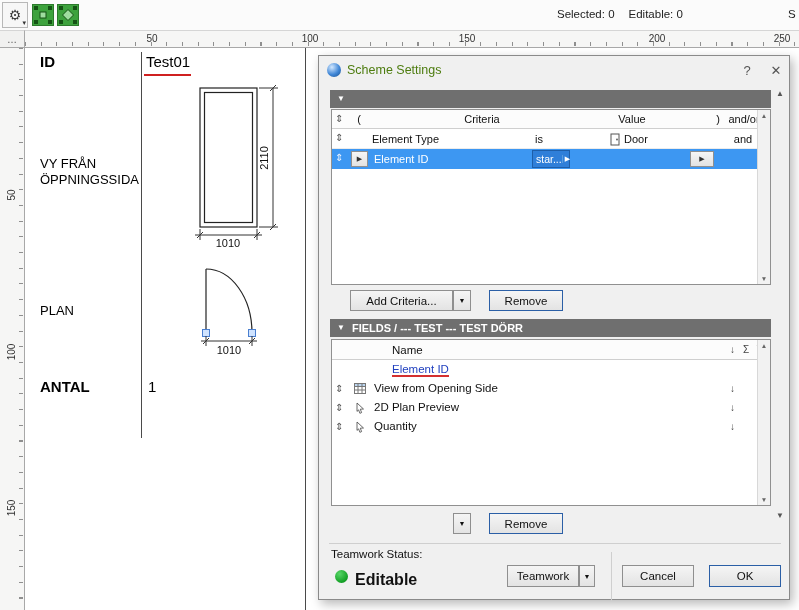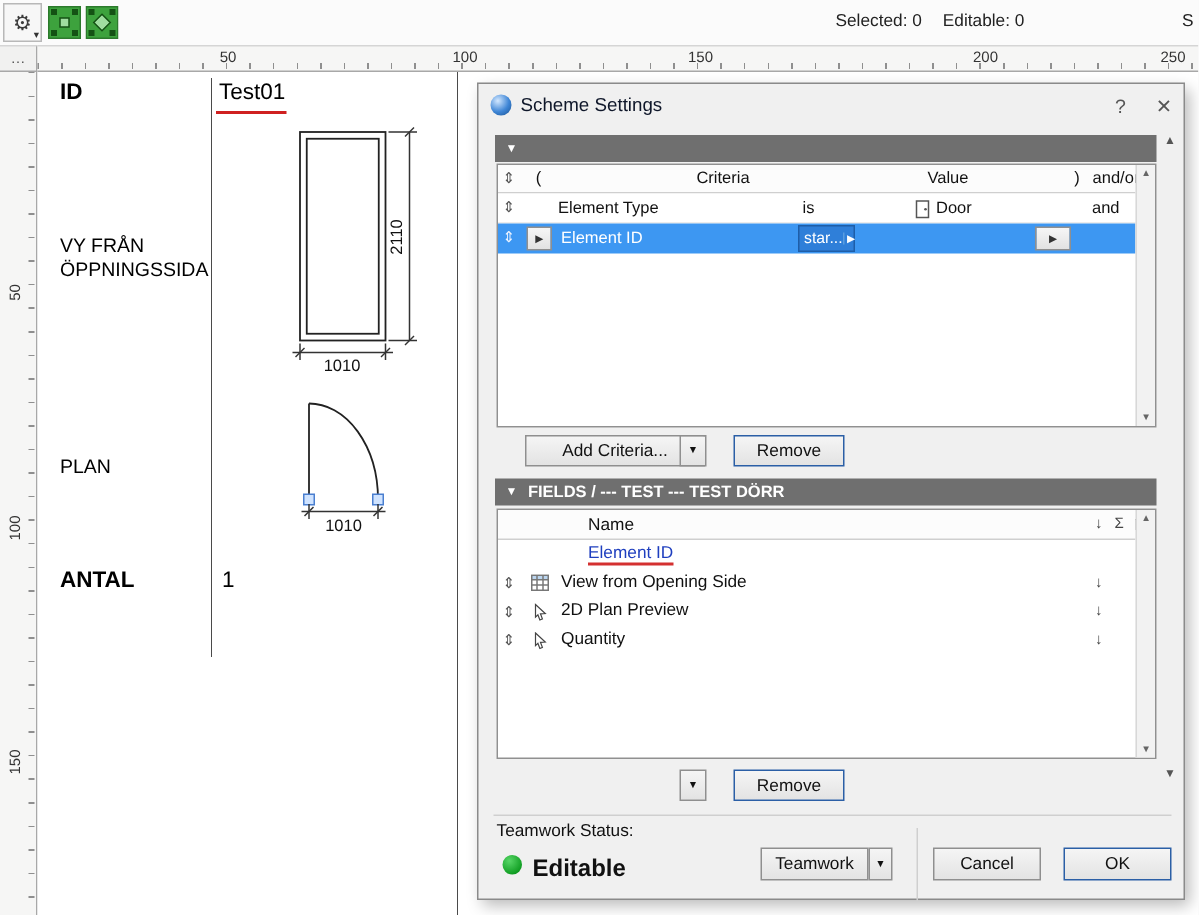--- a/index.html
+++ b/index.html
@@ -37,21 +37,21 @@
   .sched-label.big{font-size:15px}
   .sched-label.bold{font-weight:bold}
   .redline{position:absolute;height:2px;background:#cf2020}
 
   
   .dialog{position:absolute;left:318px;top:55px;width:472px;height:545px;background:#f0f0f0;
     border:1px solid #8a8a8a;box-shadow:3px 4px 10px rgba(0,0,0,.28);font-size:11.5px}
   .titlebar{position:absolute;left:0;top:0;right:0;height:28px;display:flex;align-items:center;cursor:default}
   .titleicon{position:absolute;left:8px;top:7px;width:14px;height:14px;border-radius:50%;
     background:radial-gradient(circle at 35% 30%,#d3e8ff,#3f86d6 55%,#174f8e)}
-  .titletext{position:absolute;left:28px;top:7px;font-size:12.5px;color:#0f172a}
+  .titletext{position:absolute;left:28px;top:7px;font-size:12.5px;color:#4d7c0f}
   .titlebtn{position:absolute;top:6px;width:18px;height:17px;display:flex;align-items:center;justify-content:center;
     font-size:13px;color:#555;cursor:pointer}
 
   .sect-header{position:absolute;left:11px;width:441px;height:18px;background:#6f6f6f;color:#fff;
     font-size:11px;font-weight:bold;display:flex;align-items:center;gap:7px;padding:0 7px;cursor:pointer}
   .sect-header .tri{font-size:8px;line-height:1}
 
   .panel{position:absolute;left:12px;width:440px;background:#fff;border:1px solid #909090}
   .cell{position:absolute;font-size:11px;color:#111;white-space:nowrap}
   .cell.center{text-align:center}
@@ -237,21 +237,21 @@
 
       <div class="crow1">
         <span class="drag">⇕</span>
         <span class="cell" style="left:40px;top:4px">Element Type</span>
         <span class="cell" style="left:203px;top:4px">is</span>
         <svg width="10" height="13" style="position:absolute;left:278px;top:4px">
           <rect x="1" y="1" width="8" height="11" fill="#fff" stroke="#555"></rect>
           <circle cx="7" cy="6.5" r="0.9" fill="#555"></circle>
         </svg>
         <span class="cell" style="left:292px;top:4px">Door</span>
-        <span class="cell" style="left:396px;top:4px;width:30px;text-align:left">and</span>
+        <span class="cell" style="left:396px;top:4px;width:30px;text-align:center">and</span>
       </div>
 
       <div class="crow2">
         <span class="drag" style="color:#eef4ff">⇕</span>
         <div class="minibtn" style="left:19px;top:2px;width:17px;height:16px">
           <span>▶</span>
         </div>
         <span class="cell" style="left:42px;top:4px;color:#fff">Element ID</span>
         <div class="opbox">
           <span class="optext">star...</span>
@@ -261,21 +261,21 @@
           <span>▶</span>
         </div>
       </div>
 
       <div class="scroll">
         <span>▲</span>
         <span>▼</span>
       </div>
     </div>
 
-    <div class="btn" style="left:31px;top:234px;width:120px;height:21px">
+    <div class="btn" style="left:31px;top:234px;width:103px;height:21px">
       <span>Add Criteria...</span>
     </div>
     <div class="btn" style="left:134px;top:234px;width:18px;height:21px;font-size:7px">
       <span>▼</span>
     </div>
     <div class="btn default" style="left:170px;top:234px;width:74px;height:21px">
       <span>Remove</span>
     </div>
 
     <div class="sect-header" style="top:263px">

